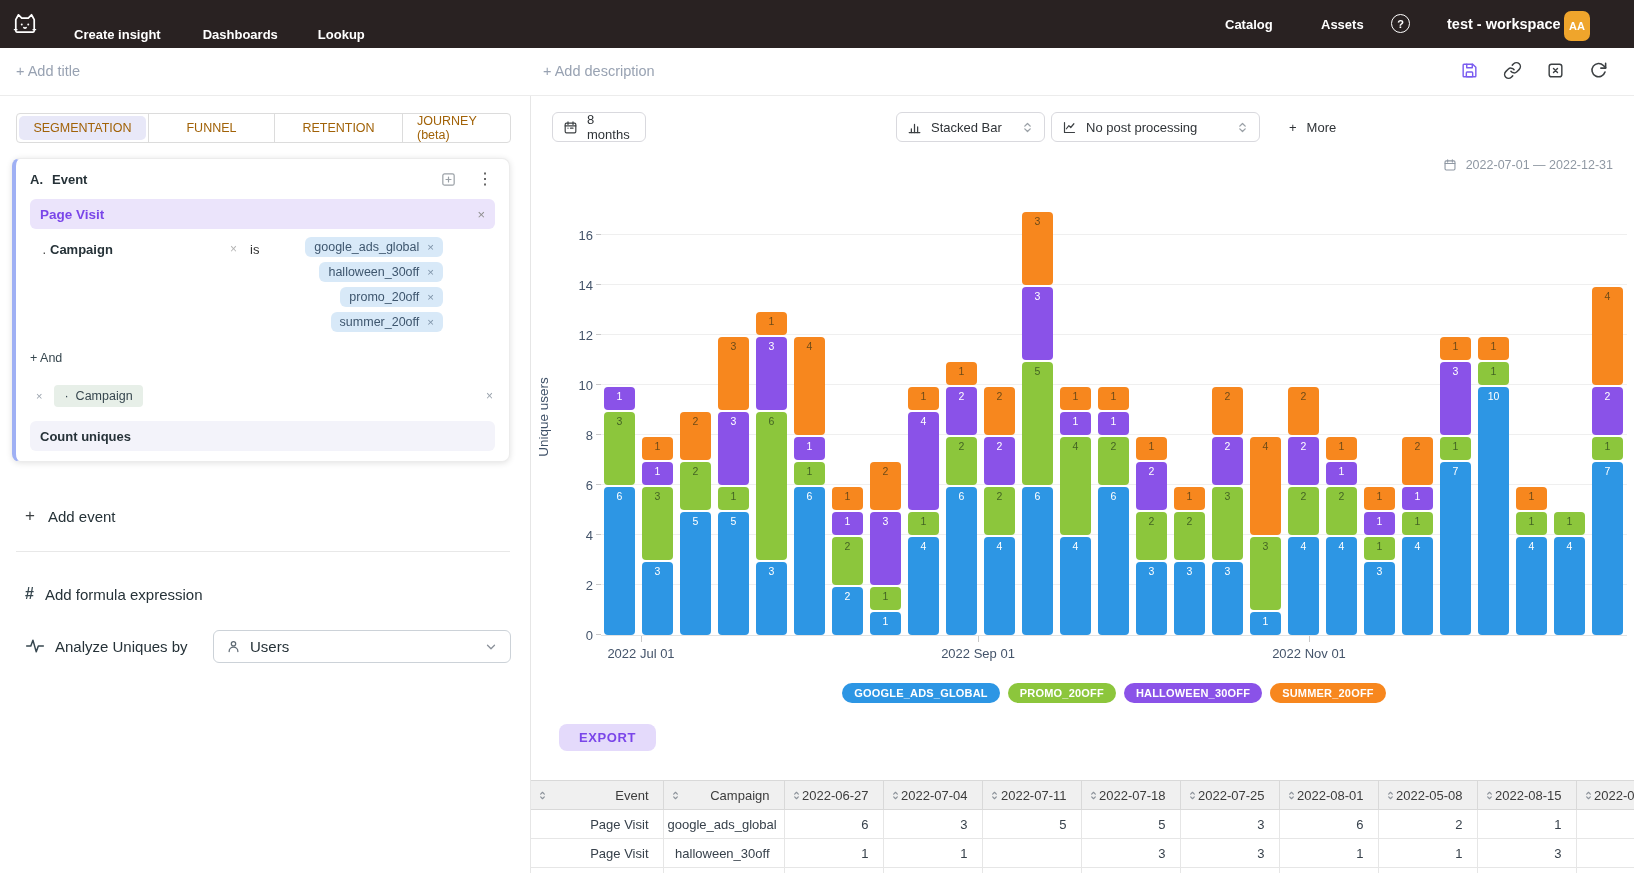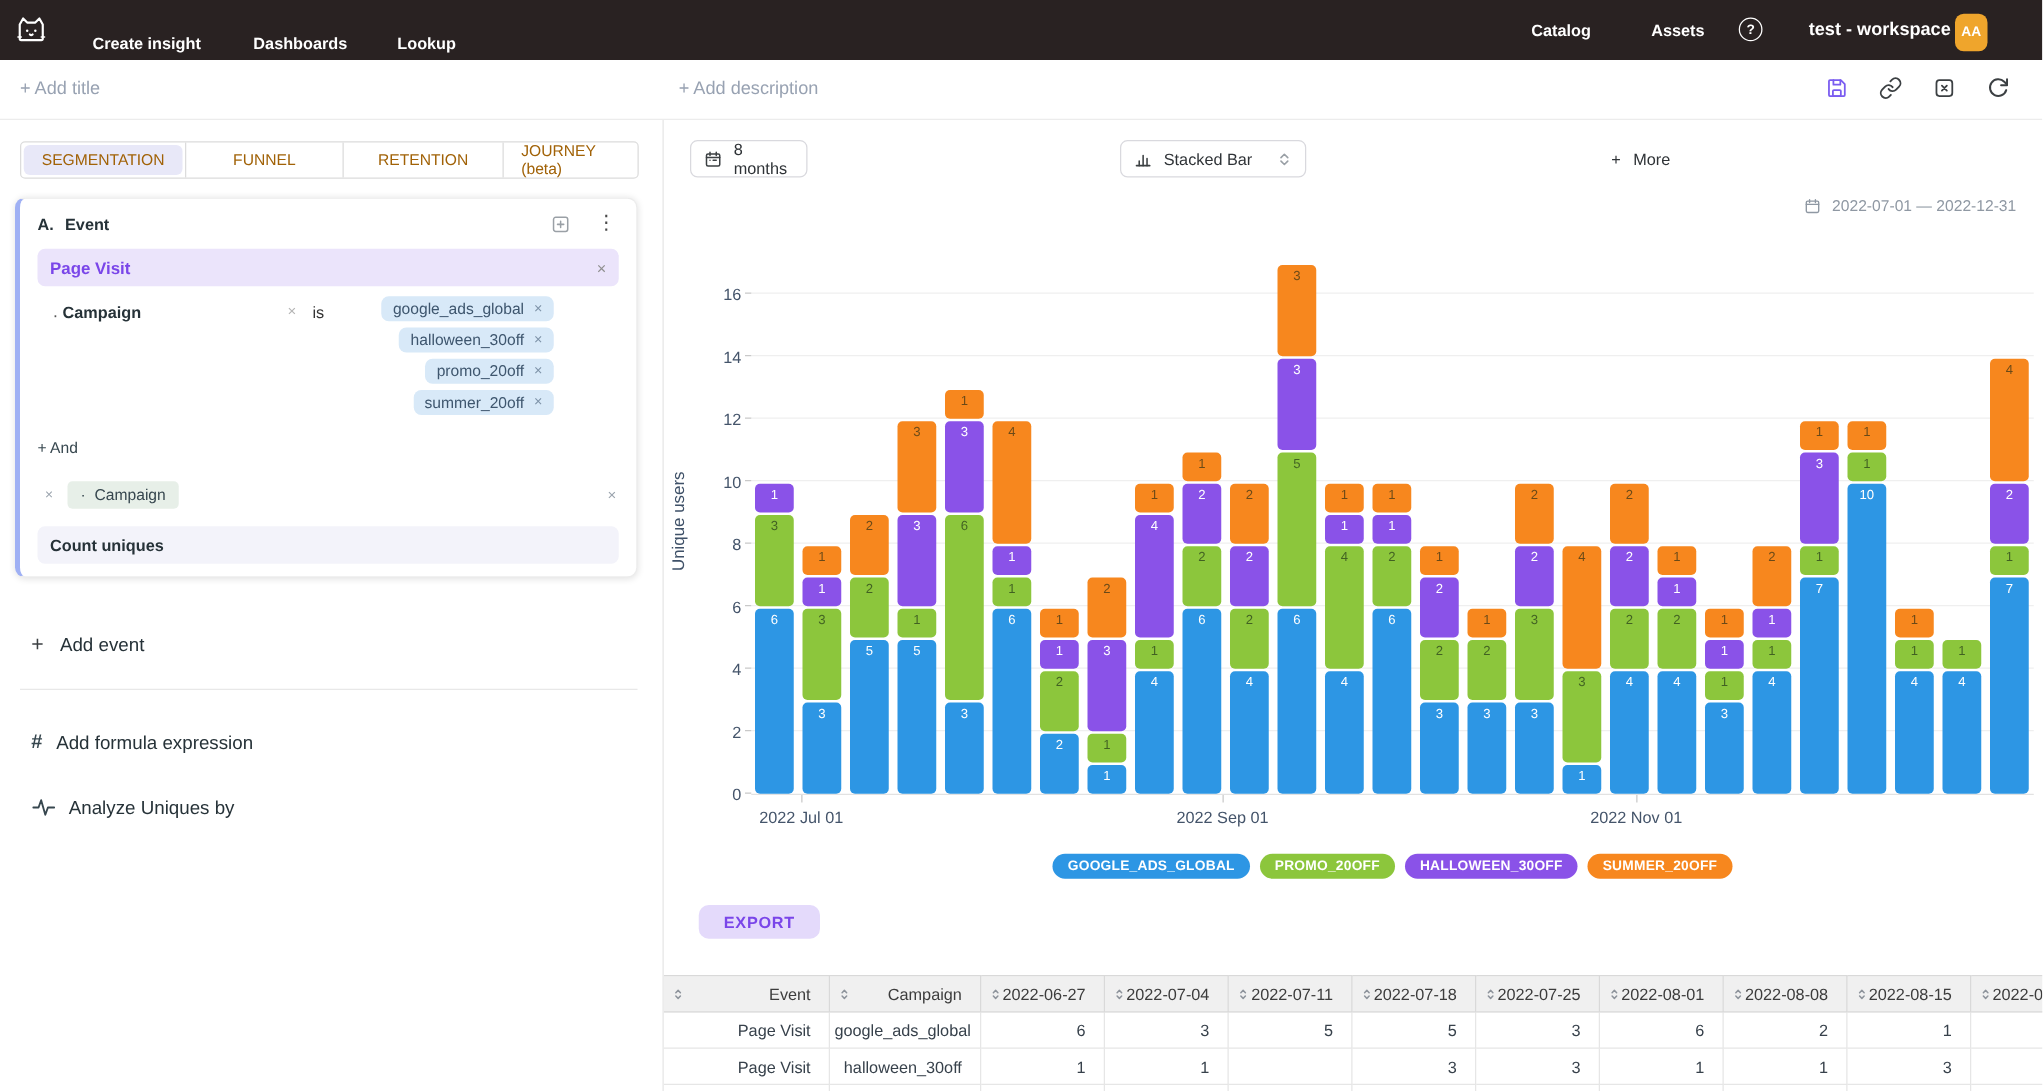--- a/index.html
+++ b/index.html
@@ -296,20 +296,30 @@
       <span class="hash">#</span>
       <span>Add formula expression</span>
     </div>
 
     <div class="analyze-label" style="left:25px;">
       <svg viewBox="0 0 24 24" fill="none" stroke="currentColor" stroke-width="1.8" stroke-linejoin="round" stroke-linecap="round">
         <polyline points="2 12 7 12 9.5 5 13.5 19 16 12 22 12"></polyline>
       </svg>
       <span>Analyze Uniques by</span>
     </div>
+    <div class="analyze-select">
+      <svg class="person" viewBox="0 0 24 24" fill="none" stroke="currentColor" stroke-width="2" stroke-linecap="round">
+        <circle cx="12" cy="7.5" r="3.5"></circle>
+          <path d="M5 20a7 7 0 0 1 14 0"></path>
+      </svg>
+      <span class="val">Users</span>
+      <svg class="caret" viewBox="0 0 24 24" fill="none" stroke="currentColor" stroke-width="2.2" stroke-linecap="round" stroke-linejoin="round">
+        <path d="M6 9l6 6 6-6"></path>
+      </svg>
+    </div>
   </div>
 
   <div class="right-panel">
 
     <div class="control ctl-date">
       <svg class="cicon" viewBox="0 0 24 24" fill="none" stroke="currentColor" stroke-width="1.9" stroke-linecap="round">
         <rect x="3.5" y="5" width="17" height="15.5" rx="2"></rect>
           <path d="M3.5 9.5h17M8 3v4M16 3v4M12 13h4M8 13h.01"></path>
       </svg>
       <span>8 months</span>
@@ -320,20 +330,30 @@
       <svg class="cicon" viewBox="0 0 24 24" fill="none" stroke="currentColor" stroke-width="2" stroke-linecap="round">
         <path d="M3.5 20h17"></path>
           <path d="M7 20v-6M12 20V7M17 20v-9"></path>
       </svg>
       <span>Stacked Bar</span>
       <svg class="dcaret" viewBox="0 0 24 24" fill="none" stroke="currentColor" stroke-width="2.4" stroke-linecap="round" stroke-linejoin="round">
         <path d="M7 9.5l5-5 5 5M7 14.5l5 5 5-5"></path>
       </svg>
     </div>
 
+    <div class="control ctl-post">
+      <svg class="cicon" viewBox="0 0 24 24" fill="none" stroke="currentColor" stroke-width="1.9" stroke-linecap="round" stroke-linejoin="round">
+        <path d="M4 4v16h16"></path>
+          <polyline points="7 14 11 9 14 12 19 6"></polyline>
+      </svg>
+      <span>No post processing</span>
+      <svg class="dcaret" viewBox="0 0 24 24" fill="none" stroke="currentColor" stroke-width="2.4" stroke-linecap="round" stroke-linejoin="round">
+        <path d="M7 9.5l5-5 5 5M7 14.5l5 5 5-5"></path>
+      </svg>
+    </div>
 
     <div class="ctl-more">
       <span>+</span>
       <span>More</span>
     </div>
 
     <div class="date-range">
       <svg viewBox="0 0 24 24" fill="none" stroke="currentColor" stroke-width="1.9" stroke-linecap="round">
         <rect x="3.5" y="5" width="17" height="15.5" rx="2"></rect>
           <path d="M3.5 9.5h17M8 3v4M16 3v4"></path>
@@ -846,21 +866,21 @@
                 </div>
               </th>
               <th>
                 <div class="thf">
                   <span style="display:flex">
                     <svg width="11" height="11" viewBox="0 0 24 24" fill="none" stroke="currentColor" stroke-width="2.6" stroke-linecap="round" stroke-linejoin="round">
                       <path d="M8 9l4-4 4 4"></path>
                       <path d="M8 15l4 4 4-4"></path>
                     </svg>
                   </span>
-                  <span class="lbl">2022-08-08</span>
+                  <span class="lbl">2022-05-08</span>
                 </div>
               </th>
               <th>
                 <div class="thf">
                   <span style="display:flex">
                     <svg width="11" height="11" viewBox="0 0 24 24" fill="none" stroke="currentColor" stroke-width="2.6" stroke-linecap="round" stroke-linejoin="round">
                       <path d="M8 9l4-4 4 4"></path>
                       <path d="M8 15l4 4 4-4"></path>
                     </svg>
                   </span>

